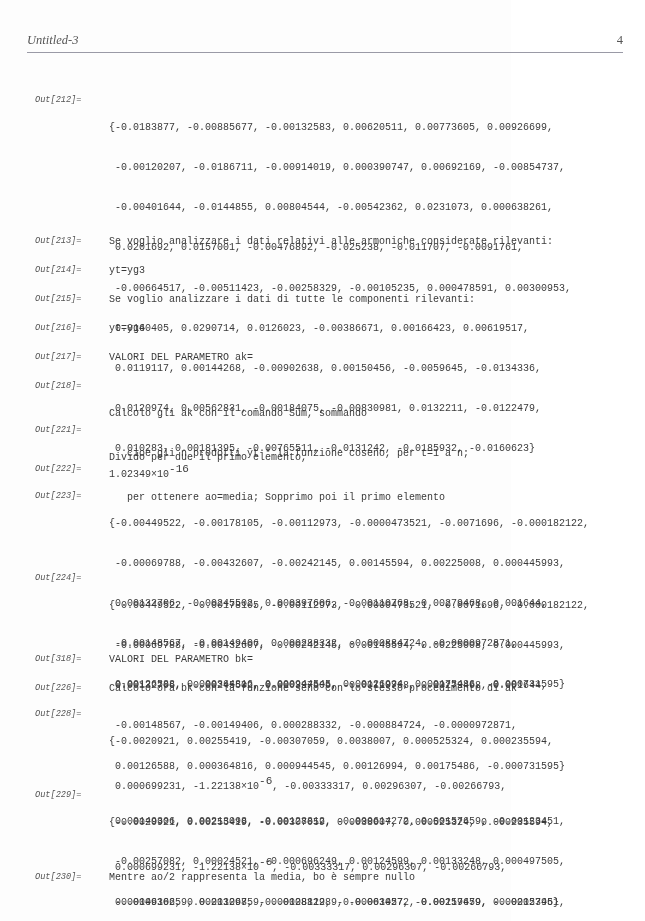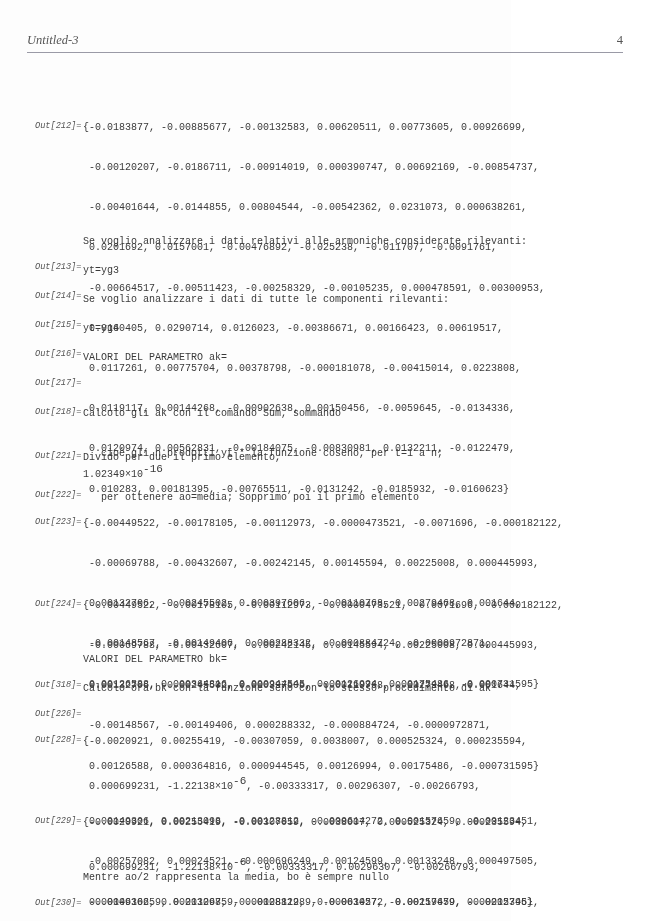--- a/index.html
+++ b/index.html
@@ -3,22 +3,22 @@
 <meta charset="utf-8">
 <style>
   html, body { margin:0; padding:0; background:#ffffff; }
   body { width:645px; height:921px; position:relative; overflow:hidden; }
   .page { position:absolute; left:0; top:0; width:511px; height:921px; background:#fdfdfd; }
   .header { position:absolute; left:27px; top:33px; width:596px; height:20px; }
   .header-title { position:absolute; left:0; top:0; font-family:"Liberation Serif", serif; font-style:italic; font-size:12.5px; color:#555; }
   .header-page { position:absolute; right:0; top:0; font-family:"Liberation Serif", serif; font-size:12.5px; color:#555; }
   .header-rule { position:absolute; left:27px; top:52px; width:596px; height:1px; background:#9a9aa6; }
   .cell { position:absolute; left:35px; font-family:"Liberation Mono", monospace; font-size:10px; line-height:13.4px; color:#3a3a3a; white-space:pre; }
-  .label { position:absolute; left:0; top:0; font-family:"Liberation Mono", monospace; font-style:italic; font-size:8.6px; color:#555;margin-top:26px; }
-  .content { position:absolute; left:48px; top:0; }
+  .label { position:absolute; left:0; top:0; font-family:"Liberation Mono", monospace; font-style:italic; font-size:8.6px; color:#555; }
+  .content { position:absolute; left:74px; top:0; }
   .content .line { display:block; height:13.4px; }
   .sup { font-size:11px; vertical-align:5px; }
 </style>
 </head>
 <body>
 
 <div class="page">
   <div class="header">
     <span class="header-title">Untitled-3</span>
     <span class="header-page">4</span>
@@ -27,21 +27,20 @@
 
   <div class="cell" style="top:94px">
     <span class="label">Out[212]=</span>
     <div class="content">
       <span class="line">{-0.0183877, -0.00885677, -0.00132583, 0.00620511, 0.00773605, 0.00926699,</span>
       <span class="line"> -0.00120207, -0.0186711, -0.00914019, 0.000390747, 0.00692169, -0.00854737,</span>
       <span class="line"> -0.00401644, -0.0144855, 0.00804544, -0.00542362, 0.0231073, 0.000638261,</span>
       <span class="line"> 0.0201692, 0.0157001, -0.00476892, -0.025238, -0.011707, -0.0091761,</span>
       <span class="line"> -0.00664517, -0.00511423, -0.00258329, -0.00105235, 0.000478591, 0.00300953,</span>
       <span class="line"> 0.0160405, 0.0290714, 0.0126023, -0.00386671, 0.00166423, 0.00619517,</span>
-      <span class="line"> 0.0117261, 0.00775704, 0.00378798, -0.000181078, -0.00415014, 0.0223808,</span>
       <span class="line"> 0.0119117, 0.00144268, -0.00902638, 0.00150456, -0.0059645, -0.0134336,</span>
       <span class="line"> 0.0120974, 0.00562831, -0.00184075, -0.00830981, 0.0132211, -0.0122479,</span>
       <span class="line"> 0.010283, 0.00181395, -0.00765511, -0.0131242, -0.0185932, -0.0160623}</span>
     </div>
   </div>
 
   <div class="cell" style="top:235px">
     <span class="label">Out[213]=</span>
     <div class="content"><span class="line">Se voglio analizzare i dati relativi alle armoniche considerate rilevanti:</span></div>
   </div>

